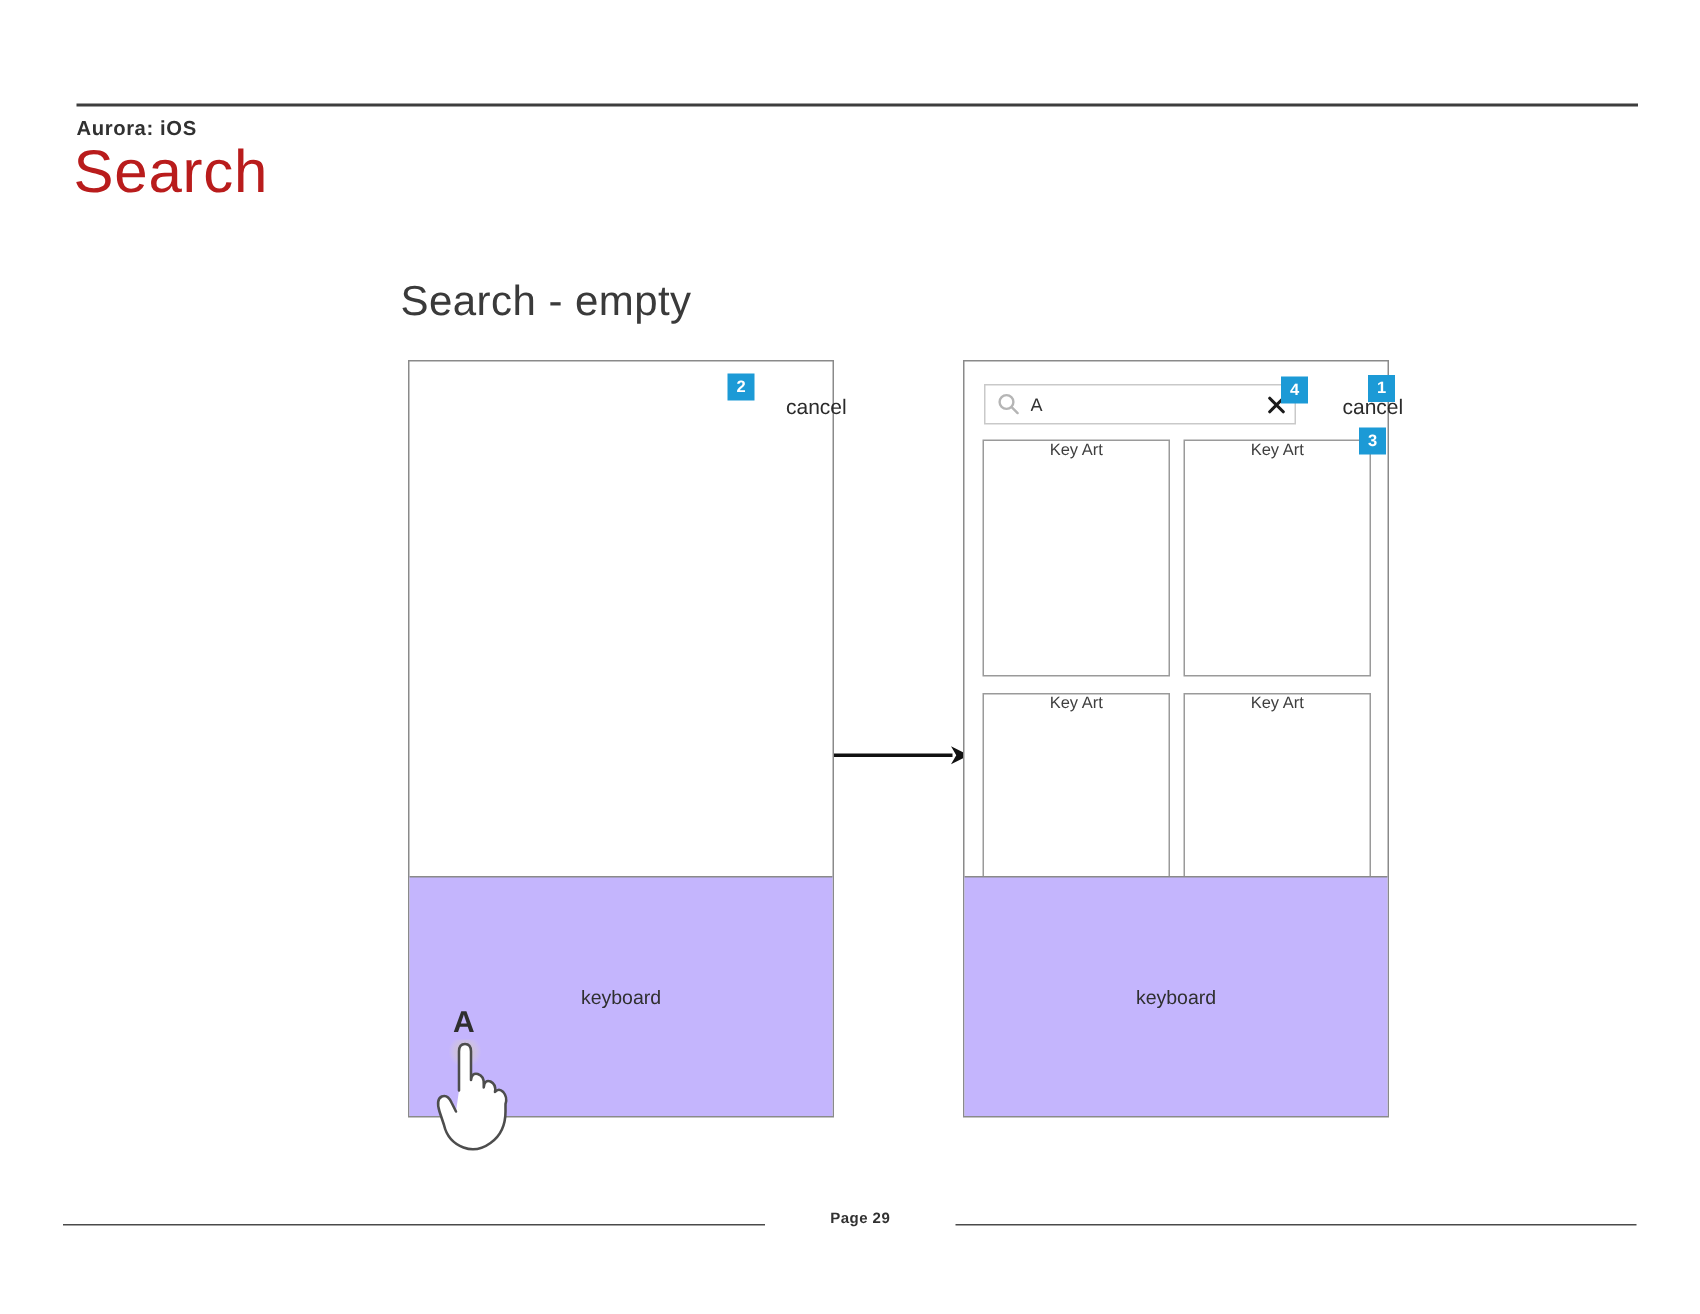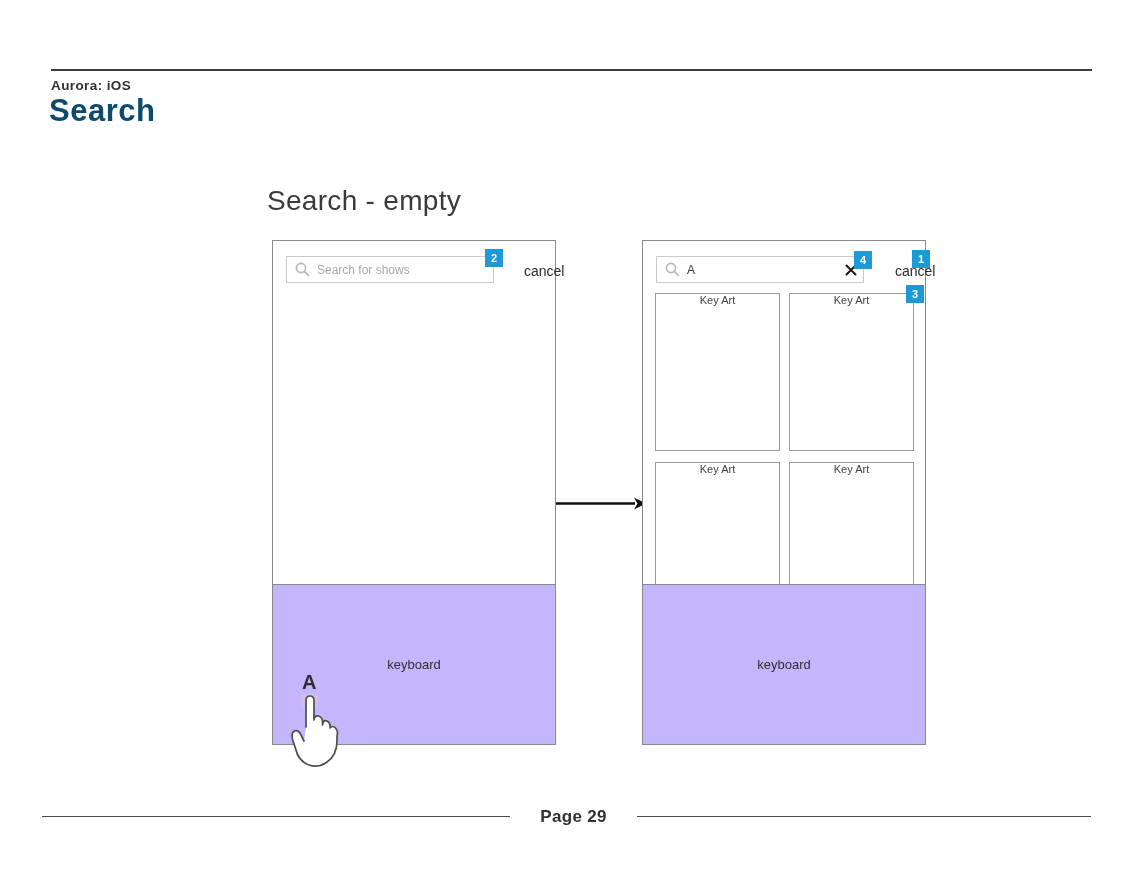--- a/index.html
+++ b/index.html
@@ -3,22 +3,22 @@
 <meta charset="utf-8">
 <style>
   html,body{margin:0;padding:0;background:#fff;}
   .page{position:relative;width:1133px;height:876px;background:#fff;overflow:hidden;
         font-family:"Liberation Sans","DejaVu Sans",sans-serif;color:#3a3a3a;}
 
   
   .header-label{position:absolute;left:51px;top:50px;font-size:13.5px;font-weight:700;
                 letter-spacing:.4px;color:#313131;margin-top:28px;}
   .header-rule{position:absolute;left:51px;top:69px;width:1041px;height:2px;background:#3d3d3d;}
-  .page-title{position:absolute;left:49px;top:93px;font-size:31px;font-weight:700;
-              letter-spacing:.5px;color:#0c4a6e;}
+  .page-title{position:absolute;left:49px;top:93px;font-size:40px;font-weight:400;
+              letter-spacing:.5px;color:#b91c1c;}
 
   
   .panel-title{position:absolute;top:185px;font-size:28px;font-weight:400;
                letter-spacing:.3px;color:#3a3a3a;}
   .panel-title.t-left{left:267px;}
   .panel-title.t-right{left:643px;}
 
   
   .phone{position:absolute;top:240px;width:282px;height:503px;border:1px solid #8a8a8a;
          background:#fff;box-sizing:content-box;}
@@ -67,41 +67,34 @@
   .hand{position:absolute;left:13px;top:452px;width:56px;height:80px;z-index:6;}
 
   
   .arrow{position:absolute;left:554px;top:493px;width:94px;height:21px;}
 
   
   .footer-line{position:absolute;top:816px;height:1px;background:#4a4a4a;}
   .fl-left{left:42px;width:468px;}
   .fl-right{left:637px;width:454px;}
   .footer-text{position:absolute;top:807px;left:510px;width:127px;text-align:center;
-               font-size:17px;font-weight:700;color:#313131;letter-spacing:.3px;}
+               font-size:10px;font-weight:700;color:#313131;letter-spacing:.3px;}
 </style>
 </head>
 <body>
 
 <div class="page">
 
   <div class="header-label">Aurora: iOS</div>
   <div class="header-rule"></div>
   <div class="page-title">Search</div>
 
   <div class="panel-title t-left">Search - empty</div>
 
   <div class="phone p-left">
-    <div class="searchbar">
-      <svg class="mag" width="15" height="15" viewBox="0 0 15 15">
-        <circle cx="6" cy="6" r="4.6" fill="none" stroke="#b5b5b5" stroke-width="1.6"></circle>
-        <line x1="9.6" y1="9.6" x2="13.4" y2="13.4" stroke="#b5b5b5" stroke-width="1.6" stroke-linecap="round"></line>
-      </svg>
-      <input class="searchfield" type="text" placeholder="Search for shows" style="">
-    </div>
     <div class="badge b2">2</div>
     <div class="cancel">cancel</div>
 
     <div class="keyboard">
       <span>keyboard</span>
     </div>
 
     <div class="tap-key">A</div>
     <svg class="hand" viewBox="0 0 56 80">
       <defs>

